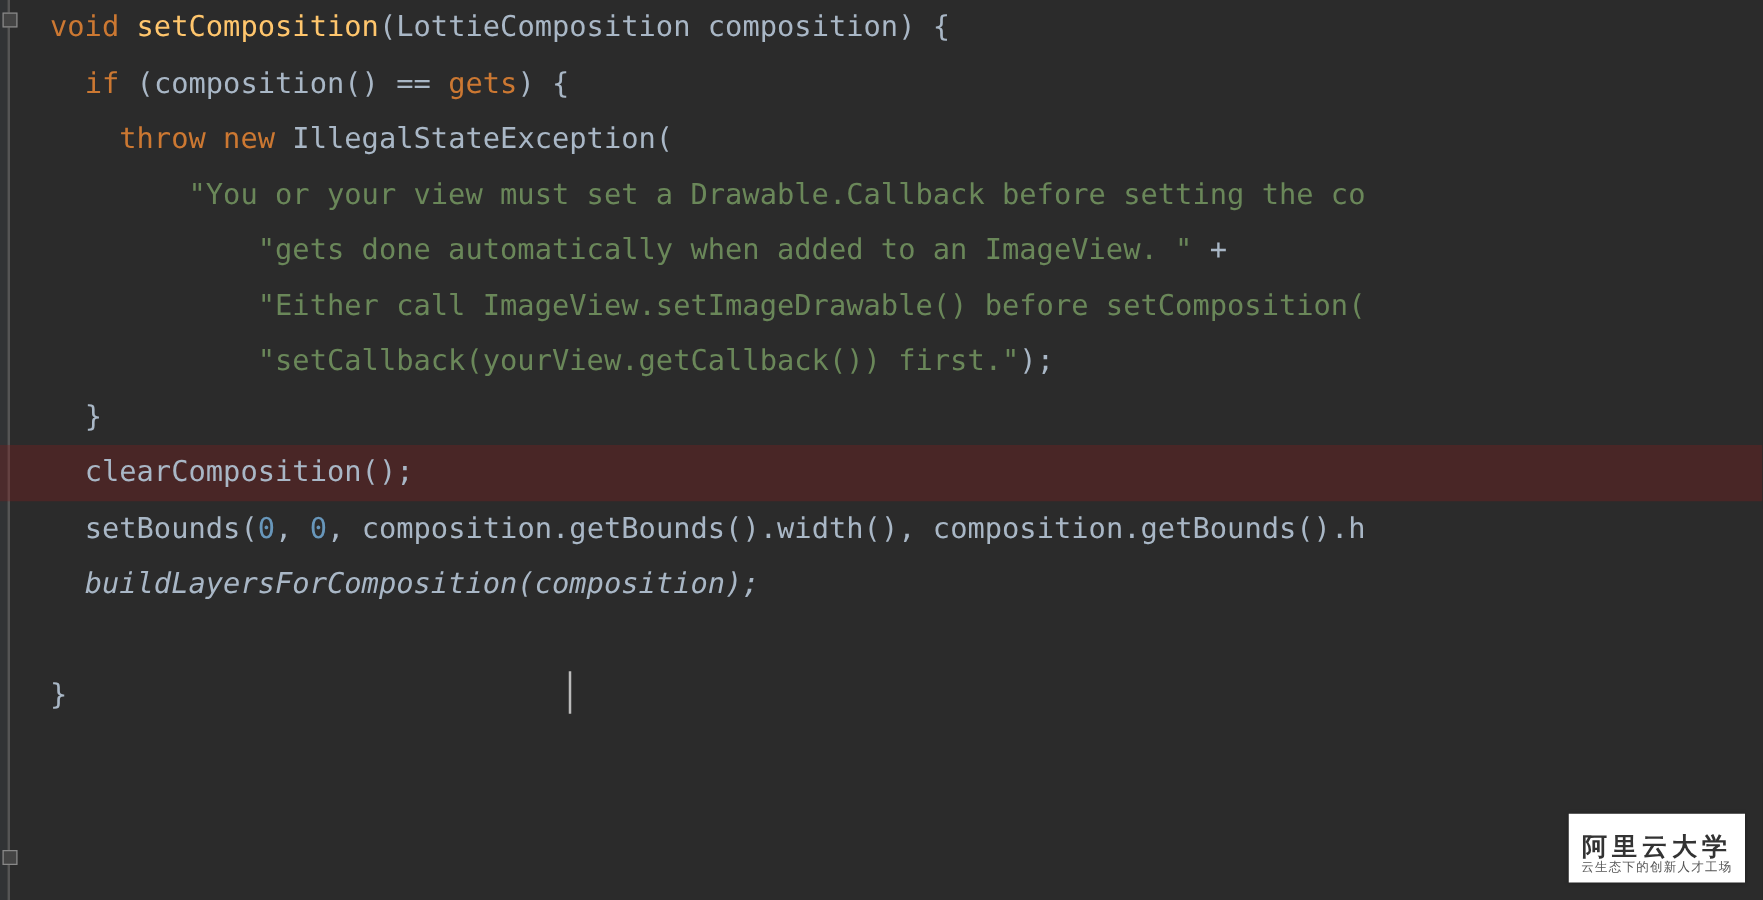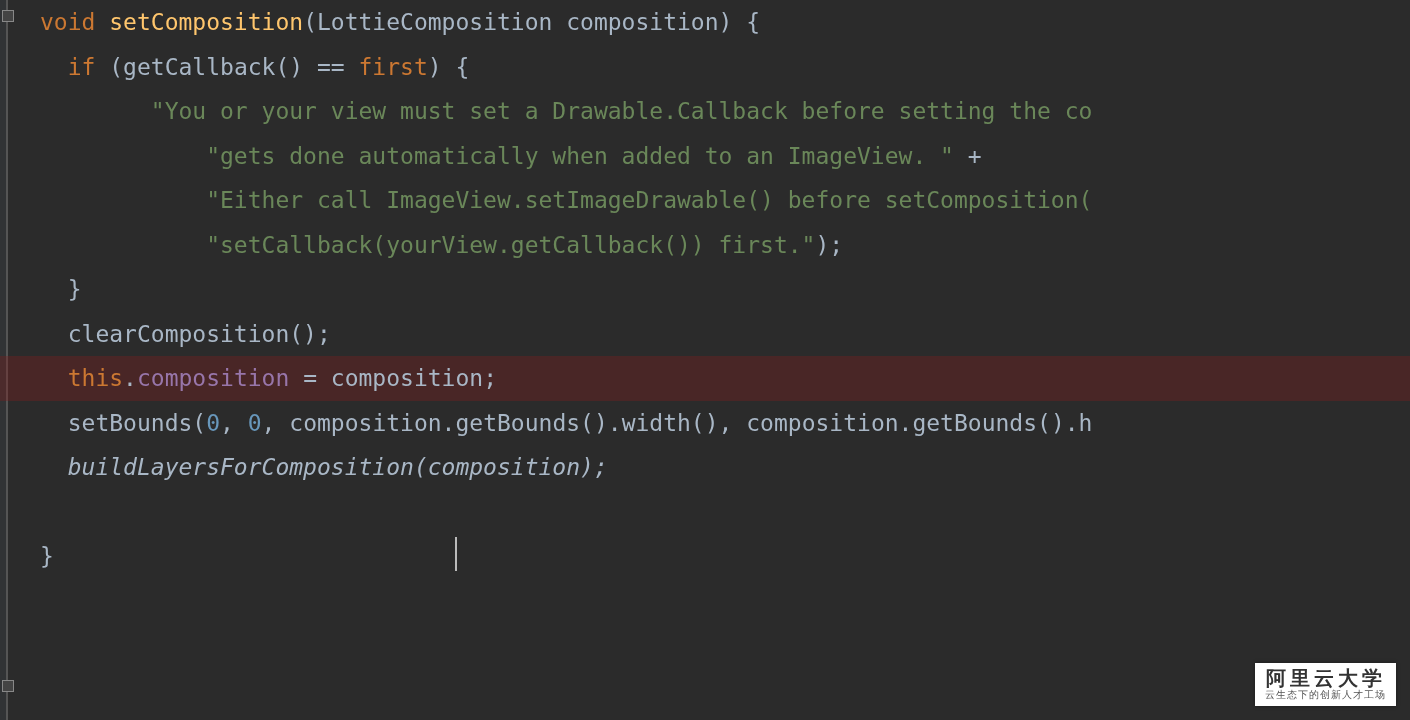--- a/index.html
+++ b/index.html
@@ -13,55 +13,55 @@
   .hl-line{position:absolute;left:0;width:1410px;height:44.5px;}
   .hl-red{top:356px;background:rgba(128,30,30,0.35);}
   .hl-green{top:534px;left:70px;width:460px;height:44.5px;background:rgba(60,90,50,0.45);}
   .kw{color:#cc7832;}
   .method-decl{color:#ffc66d;}
   .type{color:#a9b7c6;}
   .str{color:#6a8759;}
   .num{color:#6897bb;}
   .field{color:#9876aa;}
   .op{color:#a9b7c6;}
-  .watermark{position:absolute;right:14px;bottom:14px;background:#fff;color:#333;padding:4px 10px 6px 10px;font-family:"PingFang SC","Microsoft YaHei",sans-serif;line-height:1.1;text-align:right;box-shadow:0 0 4px rgba(0,0,0,0.4);}
+  .watermark{position:absolute;right:14px;bottom:14px;background:#fff;color:#333;padding:16px 10px 6px 10px;font-family:"PingFang SC","Microsoft YaHei",sans-serif;line-height:1.1;text-align:center;box-shadow:0 0 4px rgba(0,0,0,0.4);}
   .watermark .big{font-size:20px;letter-spacing:4px;font-weight:600;}
   .watermark .small{font-size:10px;letter-spacing:1px;color:#555;}
 </style>
 </head>
 <body>
 
 <div class="editor">
   <div class="gutter"></div>
   <div class="fold-line"></div>
   <div class="collapse-marker" style="top:10px;"></div>
   <div class="collapse-marker" style="top:680px;"></div>
 
   <div class="hl-line hl-red"></div>
 
   <div class="code">
 
     <div class="line"><span class="kw">void</span> <span class="method-decl">setComposition</span><span class="type">(LottieComposition composition) {</span></div>
 
-    <div class="line">  <span class="kw">if</span><span> (getCallback() == </span><span class="kw">first</span><span>) {</span></div>
+    <div class="line">  <span class="kw">if</span><span> (composition() == </span><span class="kw">gets</span><span>) {</span></div>
 
+    <div class="line">    <span class="kw">throw</span><span class="kw"> new </span><span>IllegalStateException(</span></div>
 
     <div class="line">        <span class="str">"You or your view must set a Drawable.Callback before setting the co</span></div>
 
     <div class="line">            <span class="str">"gets done automatically when added to an ImageView. "</span><span class="op"> +</span></div>
 
     <div class="line">            <span class="str">"Either call ImageView.setImageDrawable() before setComposition(</span></div>
 
     <div class="line">            <span class="str">"setCallback(yourView.getCallback()) first."</span><span>);</span></div>
 
     <div class="line">  <span>}</span></div>
 
     <div class="line">  <span>clearComposition();</span></div>
 
-    <div class="line">  <span class="kw">this</span><span>.</span><span class="field">composition</span><span> = composition;</span></div>
 
 
     <div class="line">  <span>setBounds(</span><span class="num">0</span><span>, </span><span class="num">0</span><span>, composition.getBounds().width(), composition.getBounds().h</span></div>
 
     <div class="line" style="position:relative;font-style:italic;"><span class="hl-green" style="position:absolute;left:54px;top:0;width:460px;height:44.5px;background:rgba(60,90,50,0.45);z-index:-1;"></span>  <span>buildLayersForComposition(composition);</span></div>
 
     <div class="line"><span></span></div>
 
 
     <div class="line"><span>}</span></div>

